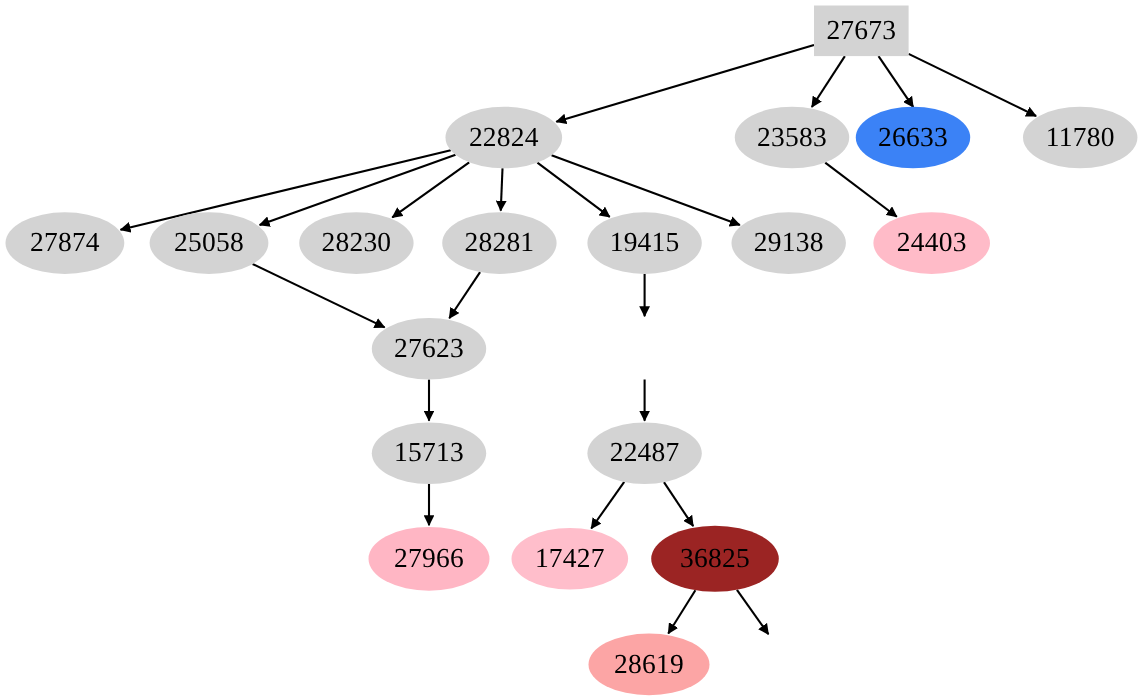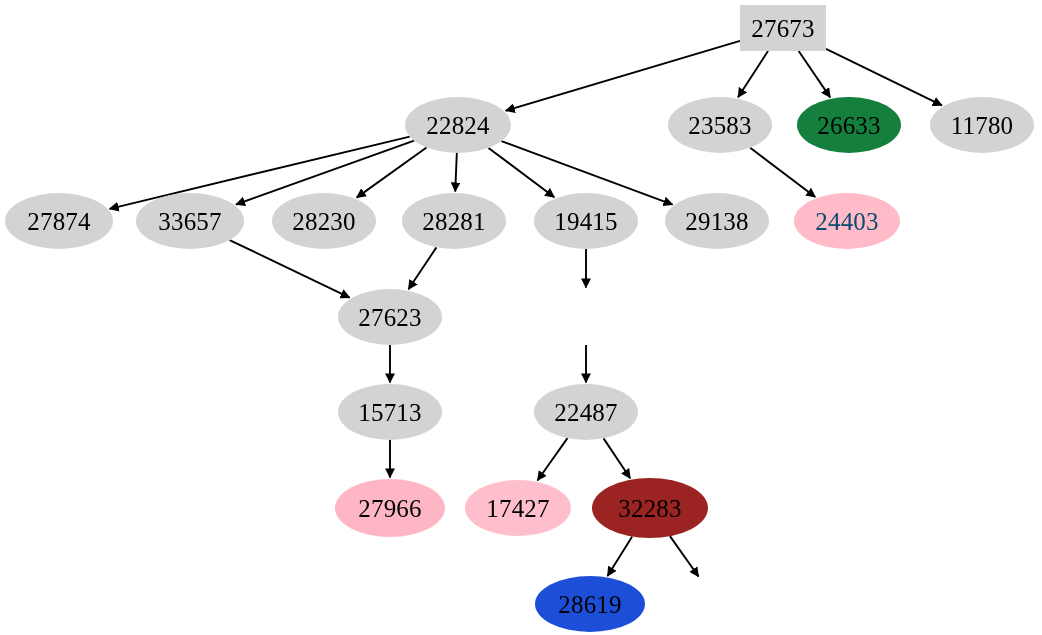--- a/index.html
+++ b/index.html
@@ -88,62 +88,62 @@
   <div id="node-layer">
       <div class="gnode box" style="left: 740px; top: 5px; width: 86px; height: 46px; background: rgb(211, 211, 211); color: rgb(0, 0, 0);">
         <span class="gnode-label">27673</span>
       </div>
       <div class="gnode ellipse" style="left: 405px; top: 97px; width: 106px; height: 56px; background: rgb(211, 211, 211); color: rgb(0, 0, 0);">
         <span class="gnode-label">22824</span>
       </div>
       <div class="gnode ellipse" style="left: 668px; top: 97px; width: 104px; height: 56px; background: rgb(211, 211, 211); color: rgb(0, 0, 0);">
         <span class="gnode-label">23583</span>
       </div>
-      <div class="gnode ellipse" style="left: 797px; top: 97px; width: 104px; height: 56px; background: #15803d; color: rgb(0, 0, 0); align-items: center;">
+      <div class="gnode ellipse" style="left: 778px; top: 97px; width: 104px; height: 56px; background: #3b82f6; color: rgb(0, 0, 0); align-items: center;">
         <span class="gnode-label">26633</span>
       </div>
       <div class="gnode ellipse" style="left: 930px; top: 97px; width: 104px; height: 56px; background: rgb(211, 211, 211); color: rgb(0, 0, 0);">
         <span class="gnode-label">11780</span>
       </div>
       <div class="gnode ellipse" style="left: 5px; top: 193px; width: 108px; height: 56px; background: rgb(211, 211, 211); color: rgb(0, 0, 0);">
         <span class="gnode-label">27874</span>
       </div>
       <div class="gnode ellipse" style="left: 136px; top: 193px; width: 108px; height: 56px; background: rgb(211, 211, 211); color: rgb(0, 0, 0);">
-        <span class="gnode-label">33657</span>
+        <span class="gnode-label">25058</span>
       </div>
       <div class="gnode ellipse" style="left: 272px; top: 193px; width: 104px; height: 56px; background: rgb(211, 211, 211); color: rgb(0, 0, 0);">
         <span class="gnode-label">28230</span>
       </div>
       <div class="gnode ellipse" style="left: 402px; top: 193px; width: 104px; height: 56px; background: rgb(211, 211, 211); color: rgb(0, 0, 0);">
         <span class="gnode-label">28281</span>
       </div>
       <div class="gnode ellipse" style="left: 534px; top: 193px; width: 104px; height: 56px; background: rgb(211, 211, 211); color: rgb(0, 0, 0);">
         <span class="gnode-label">19415</span>
       </div>
       <div class="gnode ellipse" style="left: 665px; top: 193px; width: 104px; height: 56px; background: rgb(211, 211, 211); color: rgb(0, 0, 0);">
         <span class="gnode-label">29138</span>
       </div>
-      <div class="gnode ellipse" style="left: 794px; top: 193px; width: 106px; height: 56px; background: rgb(255, 187, 200); color: #0c4a6e; font-family: Liberation Serif, serif;">
+      <div class="gnode ellipse" style="left: 794px; top: 193px; width: 106px; height: 56px; background: rgb(255, 187, 200); color: #000000; font-family: Liberation Serif, serif;">
         <span class="gnode-label">24403</span>
       </div>
       <div class="gnode ellipse" style="left: 338px; top: 289px; width: 104px; height: 56px; background: rgb(211, 211, 211); color: rgb(0, 0, 0);">
         <span class="gnode-label">27623</span>
       </div>
       <div class="gnode ellipse" style="left: 338px; top: 384px; width: 104px; height: 56px; background: rgb(211, 211, 211); color: rgb(0, 0, 0);">
         <span class="gnode-label">15713</span>
       </div>
       <div class="gnode ellipse" style="left: 534px; top: 384px; width: 104px; height: 56px; background: rgb(211, 211, 211); color: rgb(0, 0, 0);">
         <span class="gnode-label">22487</span>
       </div>
       <div class="gnode ellipse" style="left: 335px; top: 479px; width: 110px; height: 58px; background: rgb(255, 182, 196); color: rgb(0, 0, 0);">
         <span class="gnode-label">27966</span>
       </div>
       <div class="gnode ellipse" style="left: 465px; top: 480px; width: 106px; height: 56px; background: rgb(255, 190, 203); color: rgb(0, 0, 0);">
         <span class="gnode-label">17427</span>
       </div>
       <div class="gnode ellipse" style="left: 592px; top: 478px; width: 116px; height: 60px; background: rgb(155, 36, 35); color: rgb(0, 0, 0);">
-        <span class="gnode-label">32283</span>
+        <span class="gnode-label">36825</span>
       </div>
-      <div class="gnode ellipse" style="left: 535px; top: 576px; width: 110px; height: 56px; background: #1d4ed8; color: rgb(0, 0, 0);">
+      <div class="gnode ellipse" style="left: 535px; top: 576px; width: 110px; height: 56px; background: #fca5a5; color: rgb(0, 0, 0);">
         <span class="gnode-label">28619</span>
       </div>
     </div>
 </div>
 
 </body></html>

